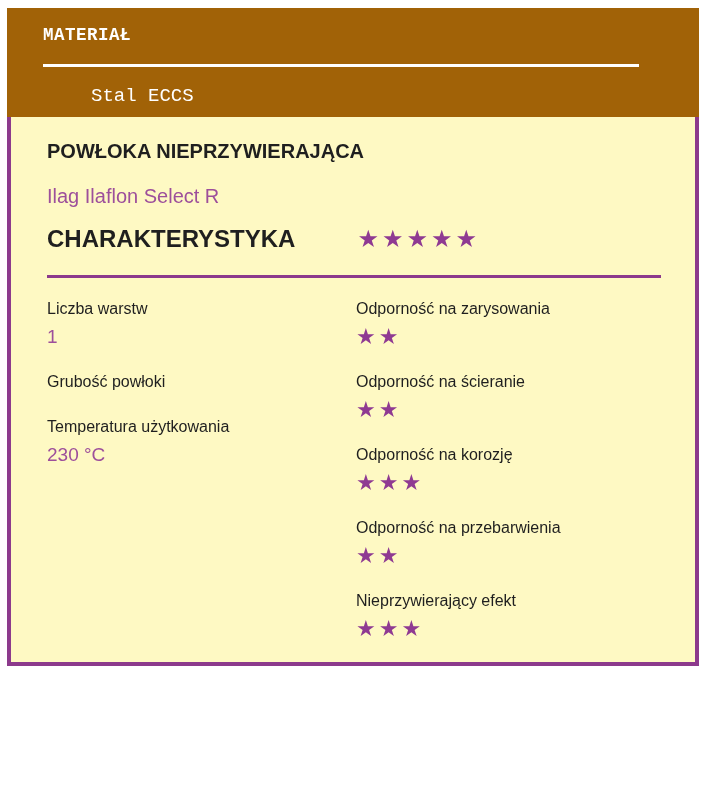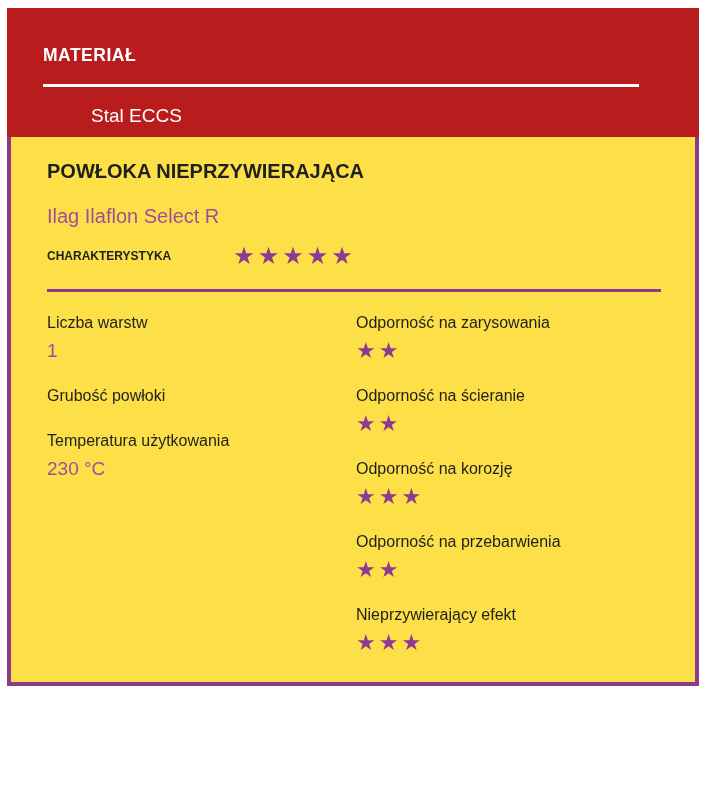--- a/index.html
+++ b/index.html
@@ -7,23 +7,24 @@
     width: 706px; height: 800px;
     background: #ffffff;
     font-family: "Liberation Sans", "DejaVu Sans", sans-serif;
     color: #1f1f1f;
     overflow: hidden;
   }
   .page { padding: 8px 7px; }
 
   
   .header-block {
-    background: #b91c1c;
+    background: #a16207;
     color: #ffffff;
-    padding: 36px 60px 10px 36px;
+    padding: 16px 60px 10px 36px;
+    font-family: Liberation Mono, monospace;
   }
   .field-label {
     font-size: 17.5px;
     font-weight: bold;
     letter-spacing: 0.5px;
     line-height: 22px;
   }
   .field-rule {
     height: 3px;
     background: #ffffff;
@@ -35,21 +36,21 @@
     line-height: 22px;
     margin-top: 18px;
     margin-left: 48px;
   }
   .field-group + .field-group { margin-top: 34px; }
 
   
   .body-block {
     border: 4px solid #8c3a8c;
     border-top: none;
-    background: #fde047;
+    background: #fef9c3;
     height: 549px;
     padding: 22px 32px 20px 36px;
   }
   .coating-title {
     font-size: 20px;
     font-weight: bold;
     line-height: 24px;
     color: #1f1f1f;
   }
   .brand-name {
@@ -57,21 +58,21 @@
     font-size: 20px;
     line-height: 24px;
     color: #9d4f9b;
   }
   .char-row {
     margin-top: 17px;
     display: flex;
     align-items: center;
   }
   .char-title {
-    font-size: 12px;
+    font-size: 24px;
     font-weight: bold;
     color: #1f1f1f;
   }
   .stars {
     color: #8f3a92;
     font-size: 22px;
     letter-spacing: 3px;
     line-height: 22px;
     white-space: nowrap;
   }

